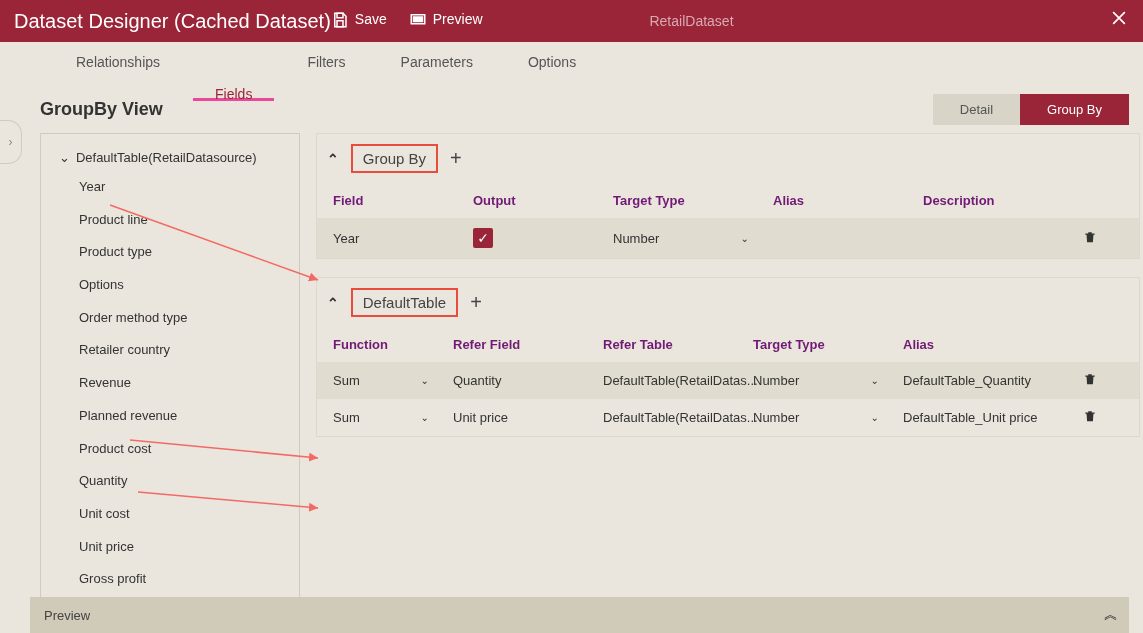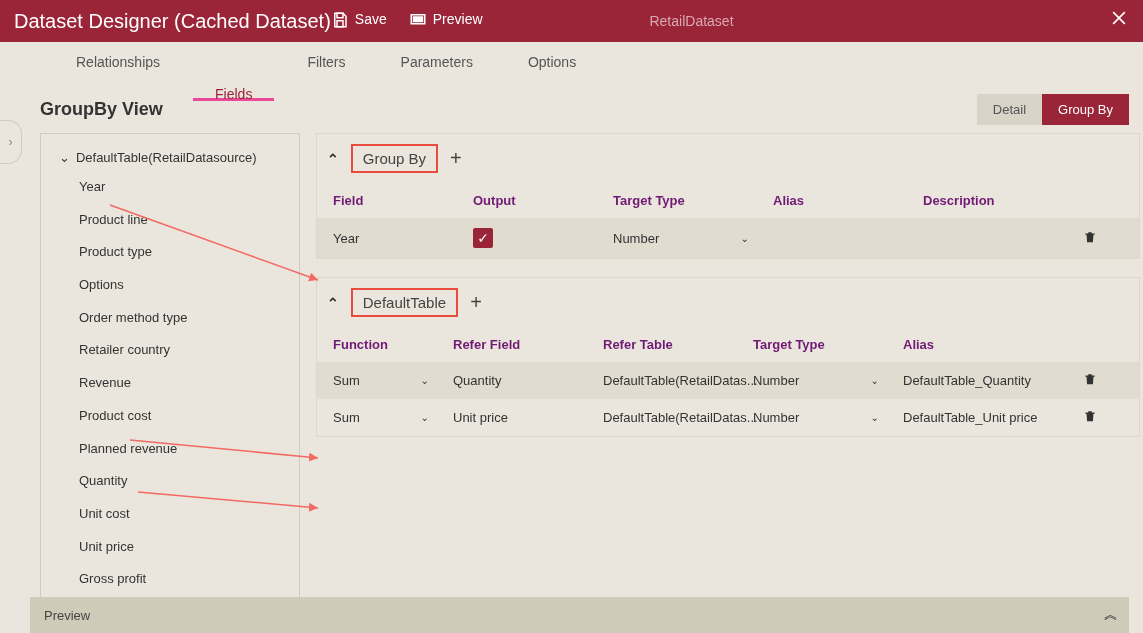--- a/index.html
+++ b/index.html
@@ -70,21 +70,21 @@
 
   .view-header {
     display: flex;
     align-items: center;
     justify-content: space-between;
     padding: 8px 14px 8px 40px;
   }
   .view-title { font-size: 18px; font-weight:600; color:#333; }
   .view-toggle { display:flex; }
   .vt-btn {
-    padding: 8px 16px;
+    padding: 8px 27px;
     font-size: 13px;
     background:#d9d4c8;
     color:#555;
     cursor:pointer;
   }
   .vt-btn.active {
     background:#9a2438;
     color:#fff;
   }
 
@@ -251,22 +251,22 @@
       <span>⌄</span>
       <span>DefaultTable(RetailDatasource)</span>
     </div>
     <div class="tree-child">Year</div>
     <div class="tree-child">Product line</div>
     <div class="tree-child">Product type</div>
     <div class="tree-child">Options</div>
     <div class="tree-child">Order method type</div>
     <div class="tree-child">Retailer country</div>
     <div class="tree-child">Revenue</div>
+    <div class="tree-child">Planned revenue</div>
     <div class="tree-child">Product cost</div>
-    <div class="tree-child">Planned revenue</div>
     <div class="tree-child">Quantity</div>
     <div class="tree-child">Unit cost</div>
     <div class="tree-child">Unit price</div>
     <div class="tree-child">Gross profit</div>
     <div class="tree-child">Unit sale price</div>
   </div>
 
   <div class="main-panel">
 
     <div class="section">

